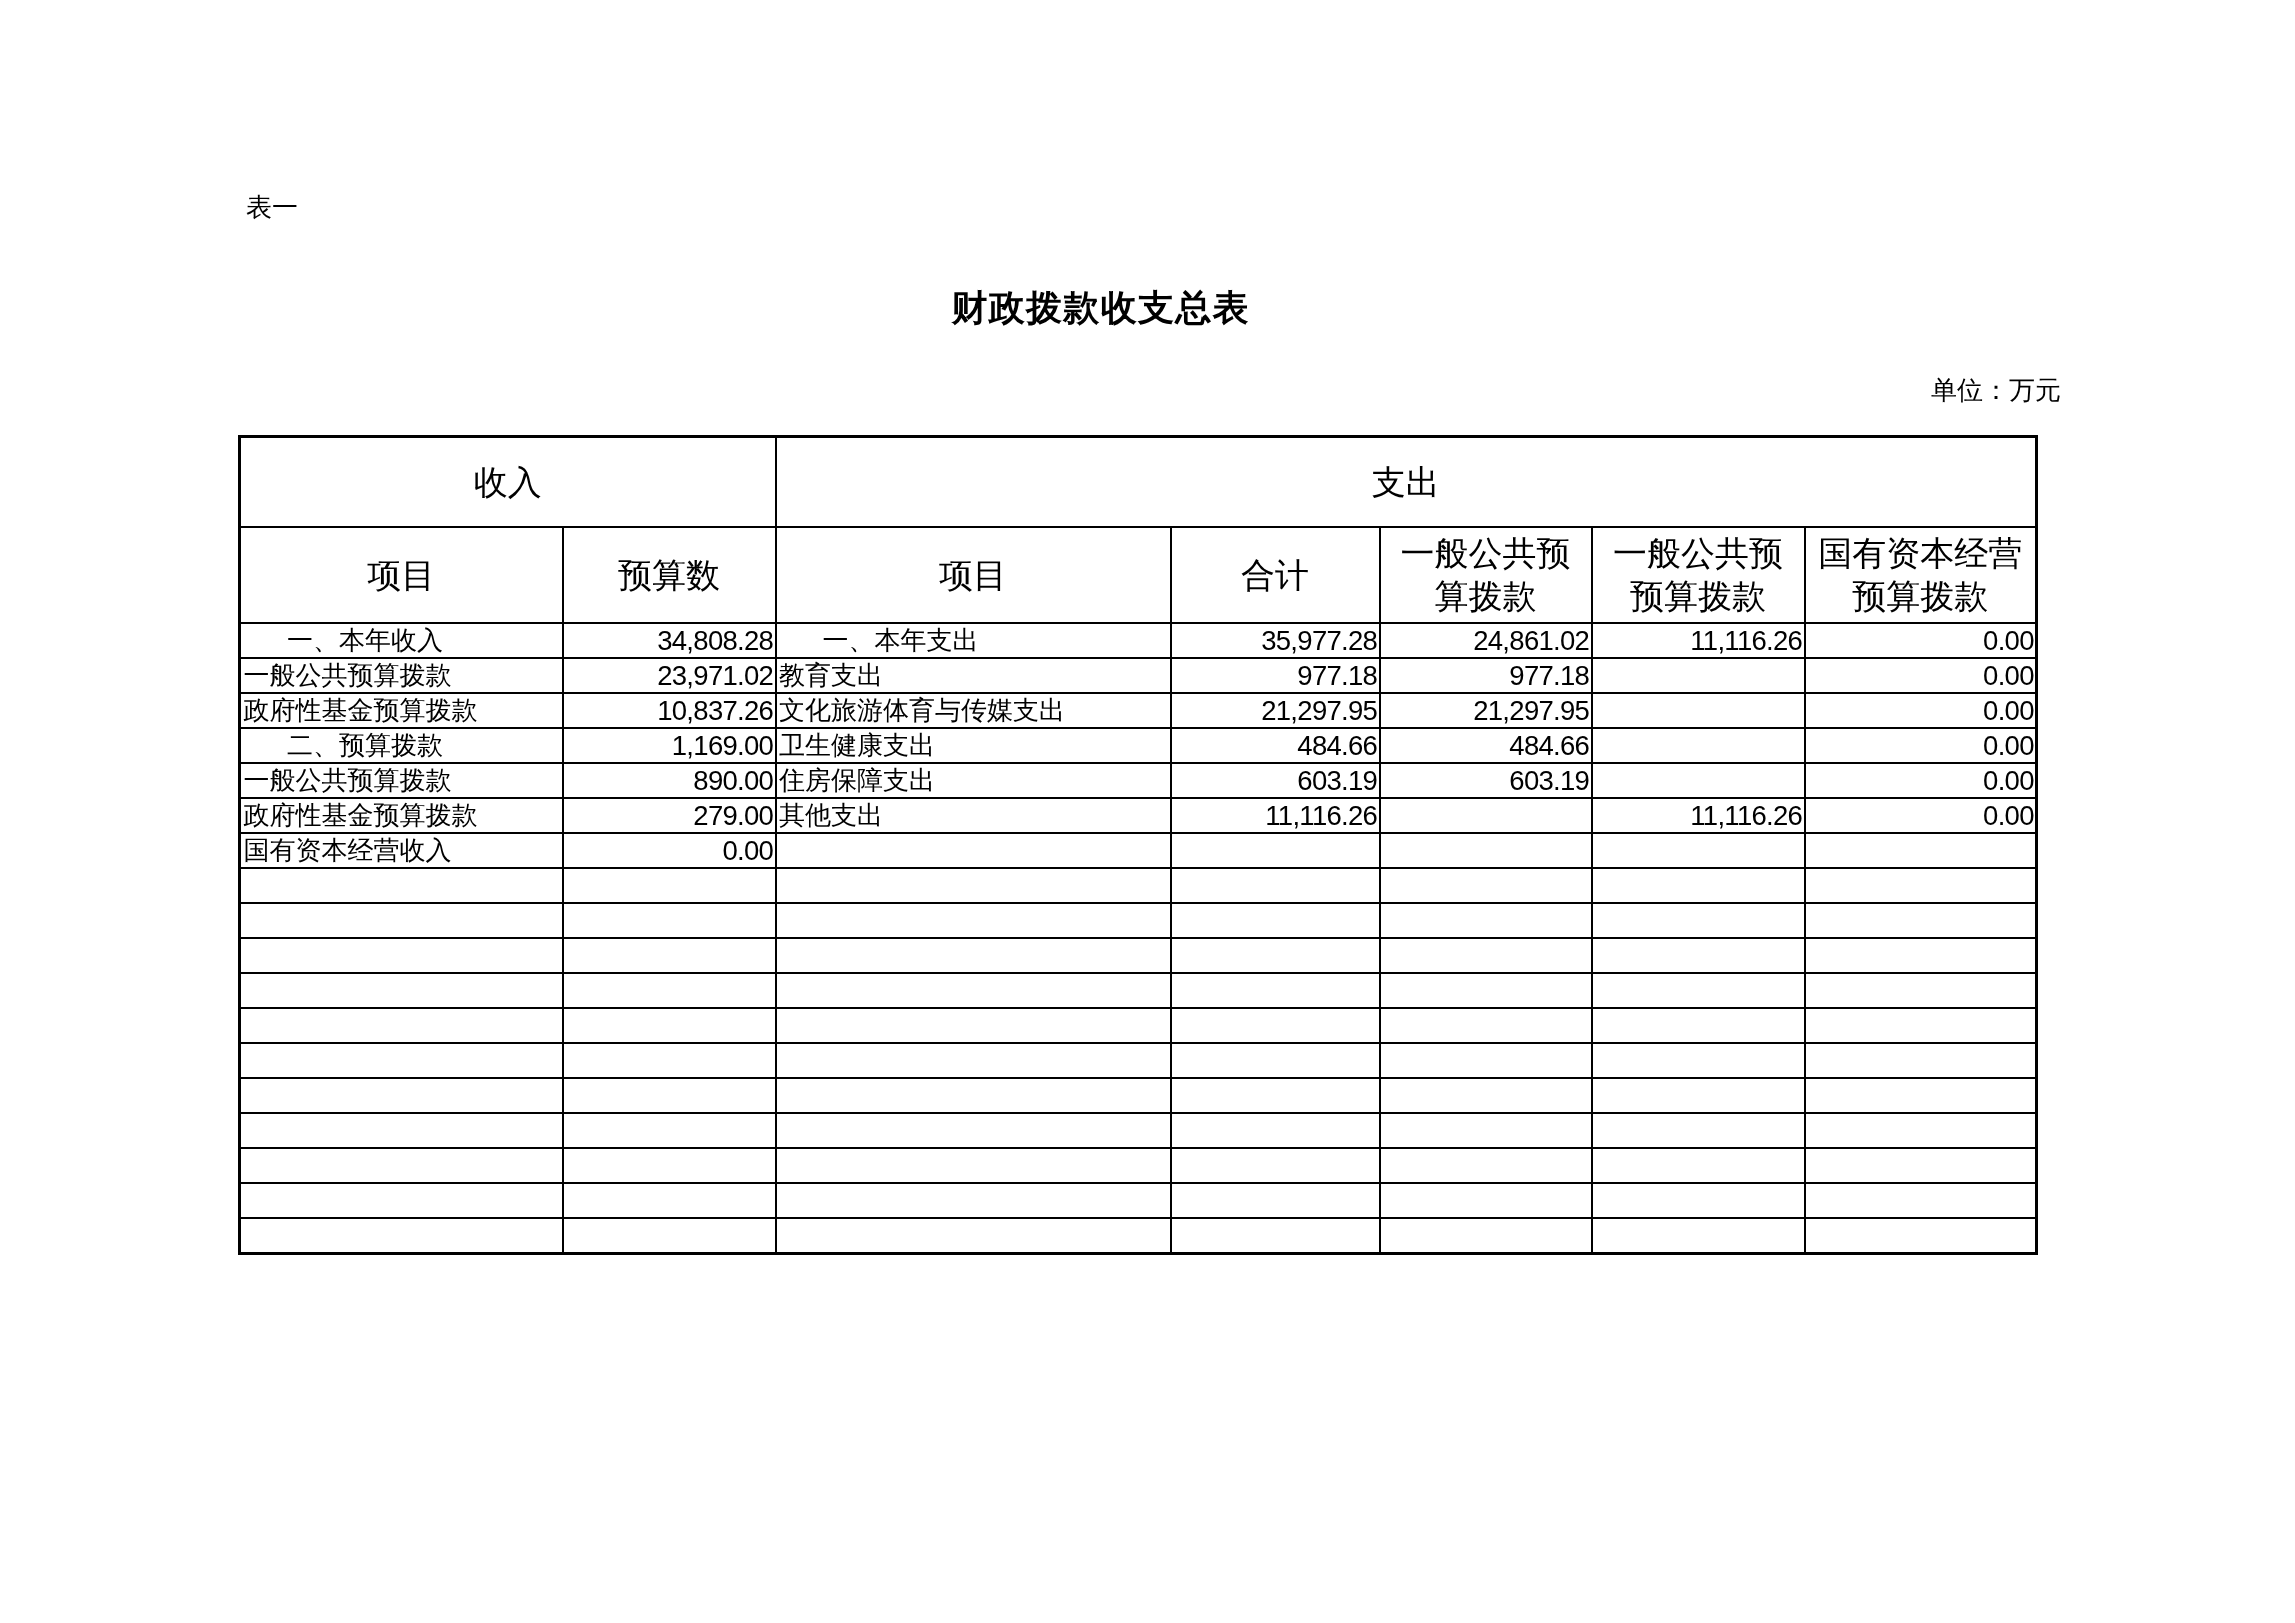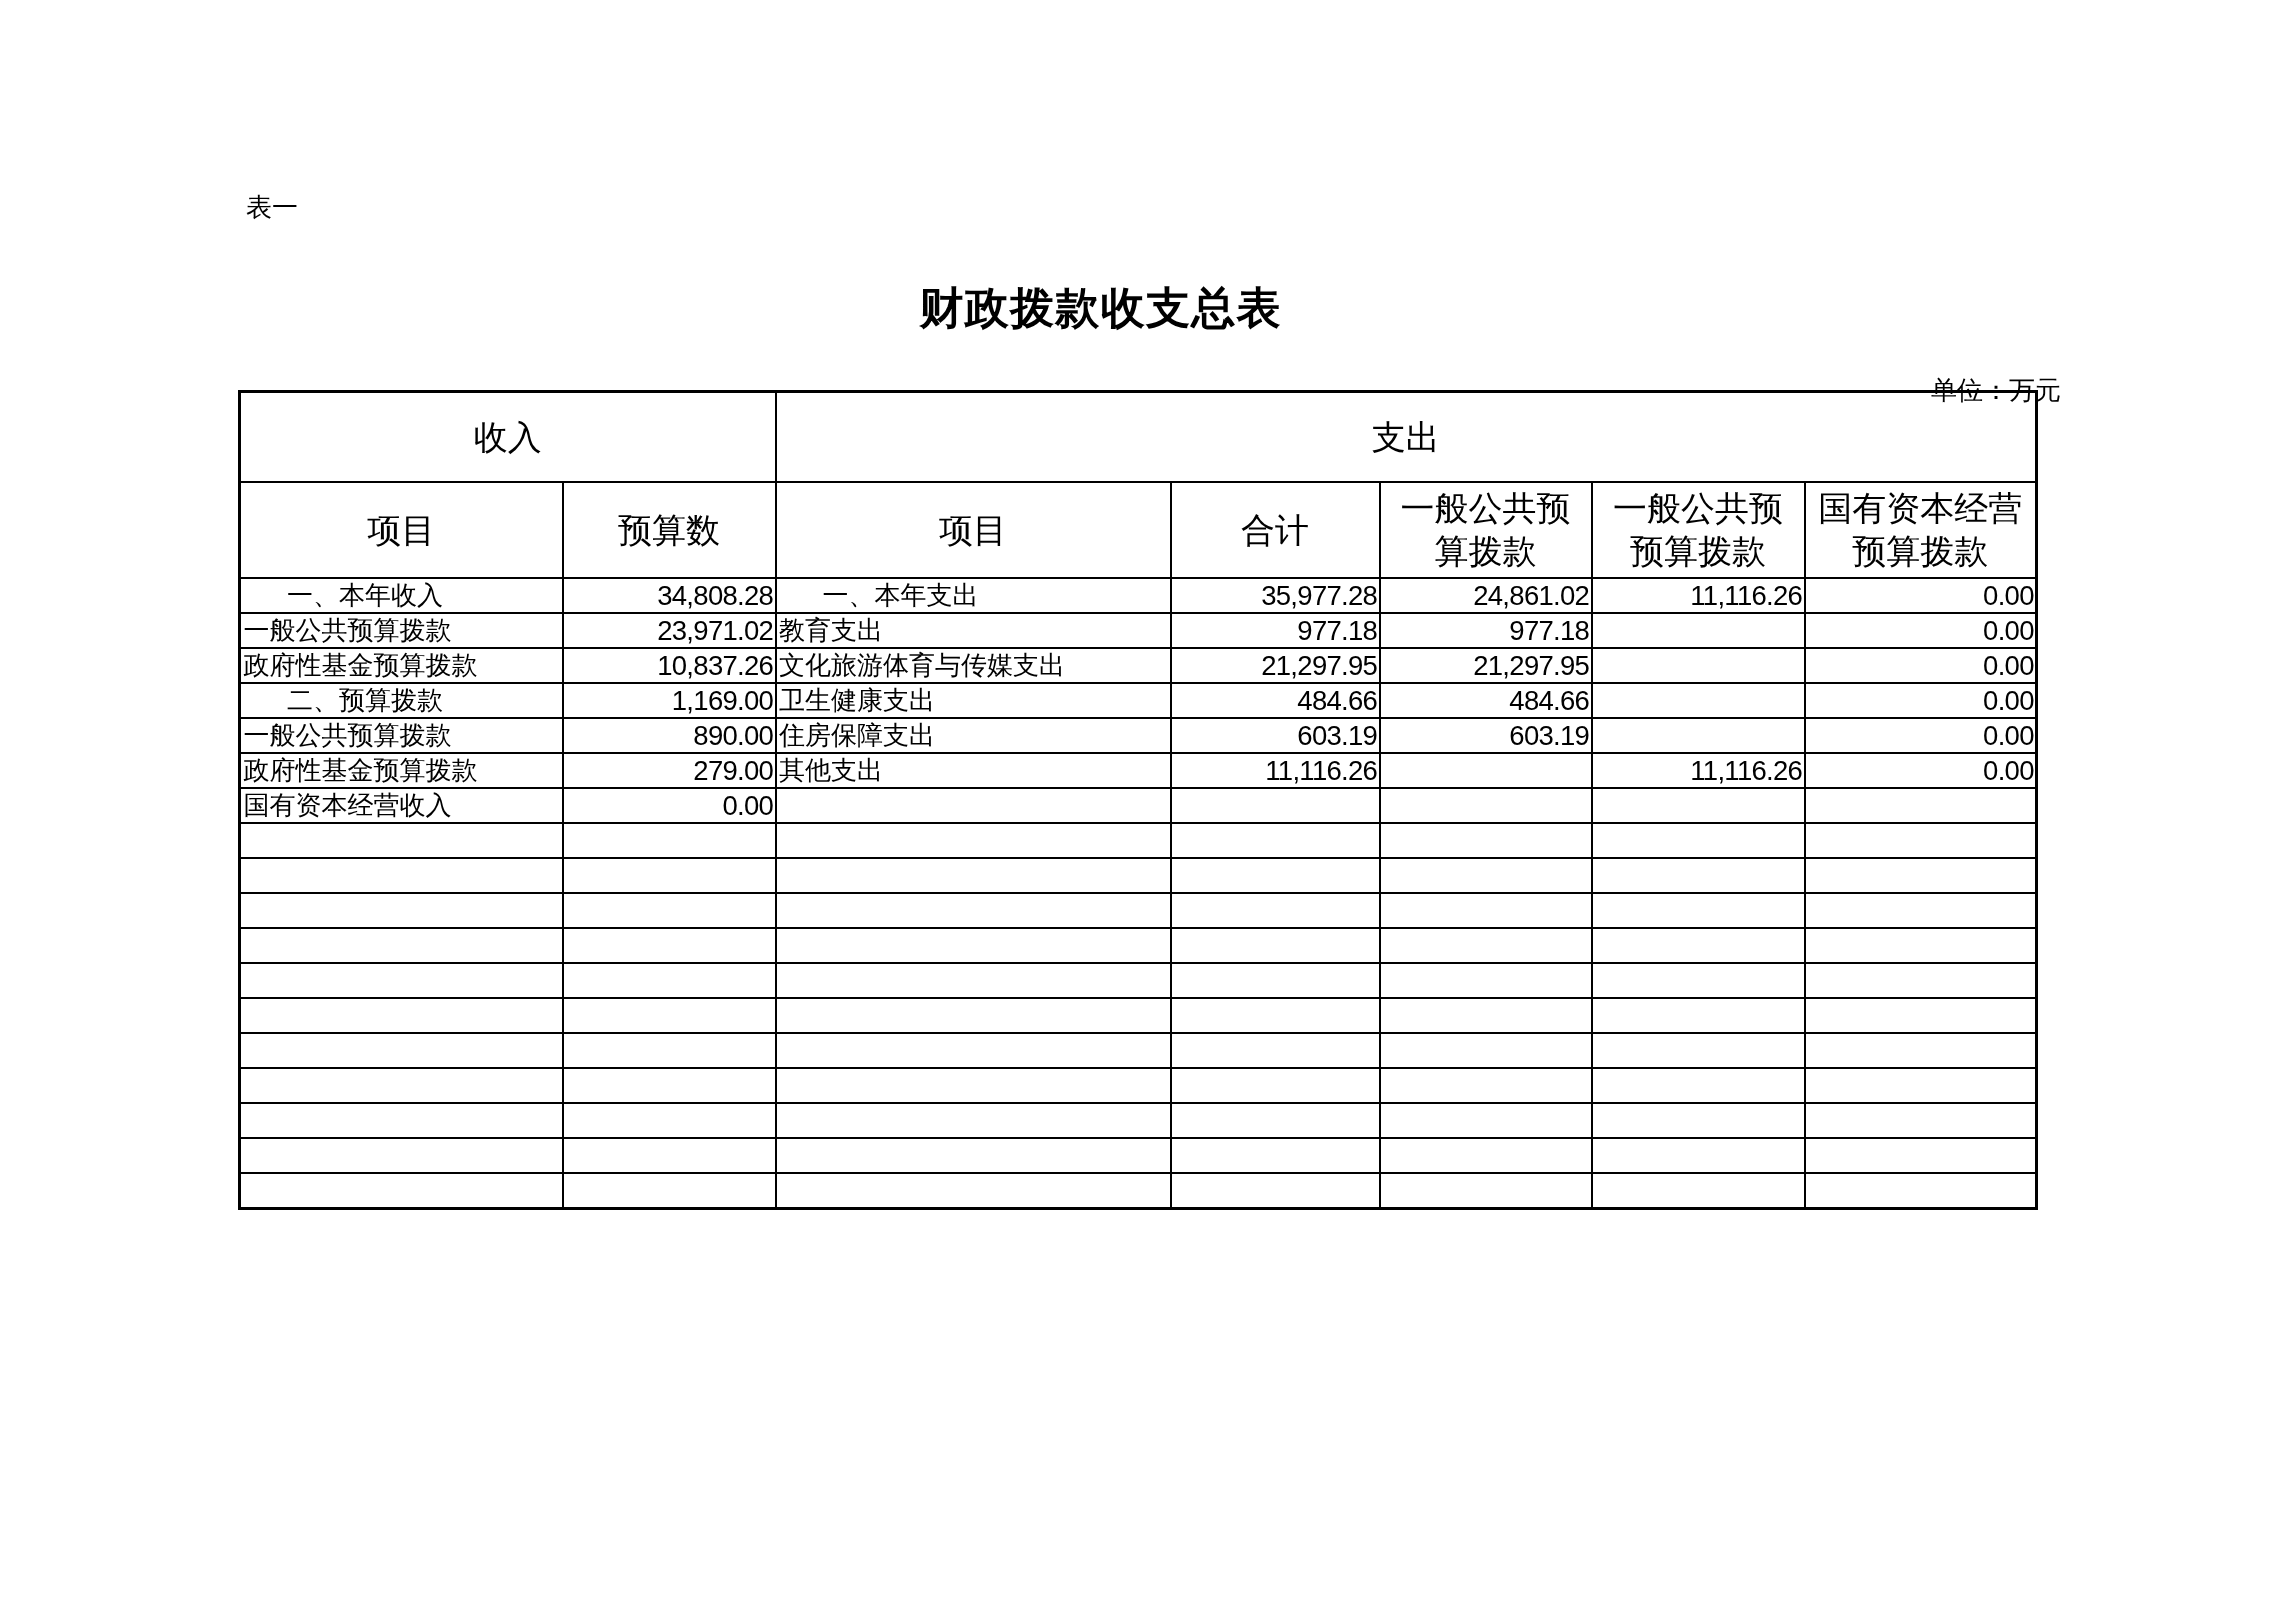--- a/index.html
+++ b/index.html
@@ -6,30 +6,30 @@
   body {
     width: 2295px; height: 1623px; position: relative; overflow: hidden;
     font-family: "DejaVu Sans", "Liberation Sans", sans-serif; color: #000;
   }
   .table-label {
     position: absolute; left: 246px; top: 192px;
     font-size: 26px; line-height: 31px;
   }
   .page-title {
     position: absolute; left: 0; width: 2204px; top: 278px;
-    text-align: center; font-size: 44px; line-height: 59px; font-weight: bold;
+    text-align: center; font-size: 36px; line-height: 59px; font-weight: bold;
     letter-spacing: 1.3px; padding-left: 6.5px; box-sizing: border-box;
   }
   .page-title span { display: inline-block; transform: translateX(-4.6px); }
   .unit-label {
     position: absolute; right: 234px; top: 375px;
     font-size: 26px; line-height: 31px; font-family: "DejaVu Serif", "Liberation Serif", serif;
   }
   table.fin {
-    position: absolute; left: 238px; top: 390px;
+    position: absolute; left: 238px; top: 435px;
     border-collapse: collapse; table-layout: fixed;
     width: 1798px;
     border: 3.9px solid #000;
   }
   table.fin td {
     border: 2.6px solid #000;
     padding: 0 2.6px;
     height: 33px;
     font-size: 26px; line-height: 33px;
     white-space: nowrap; overflow: hidden;

